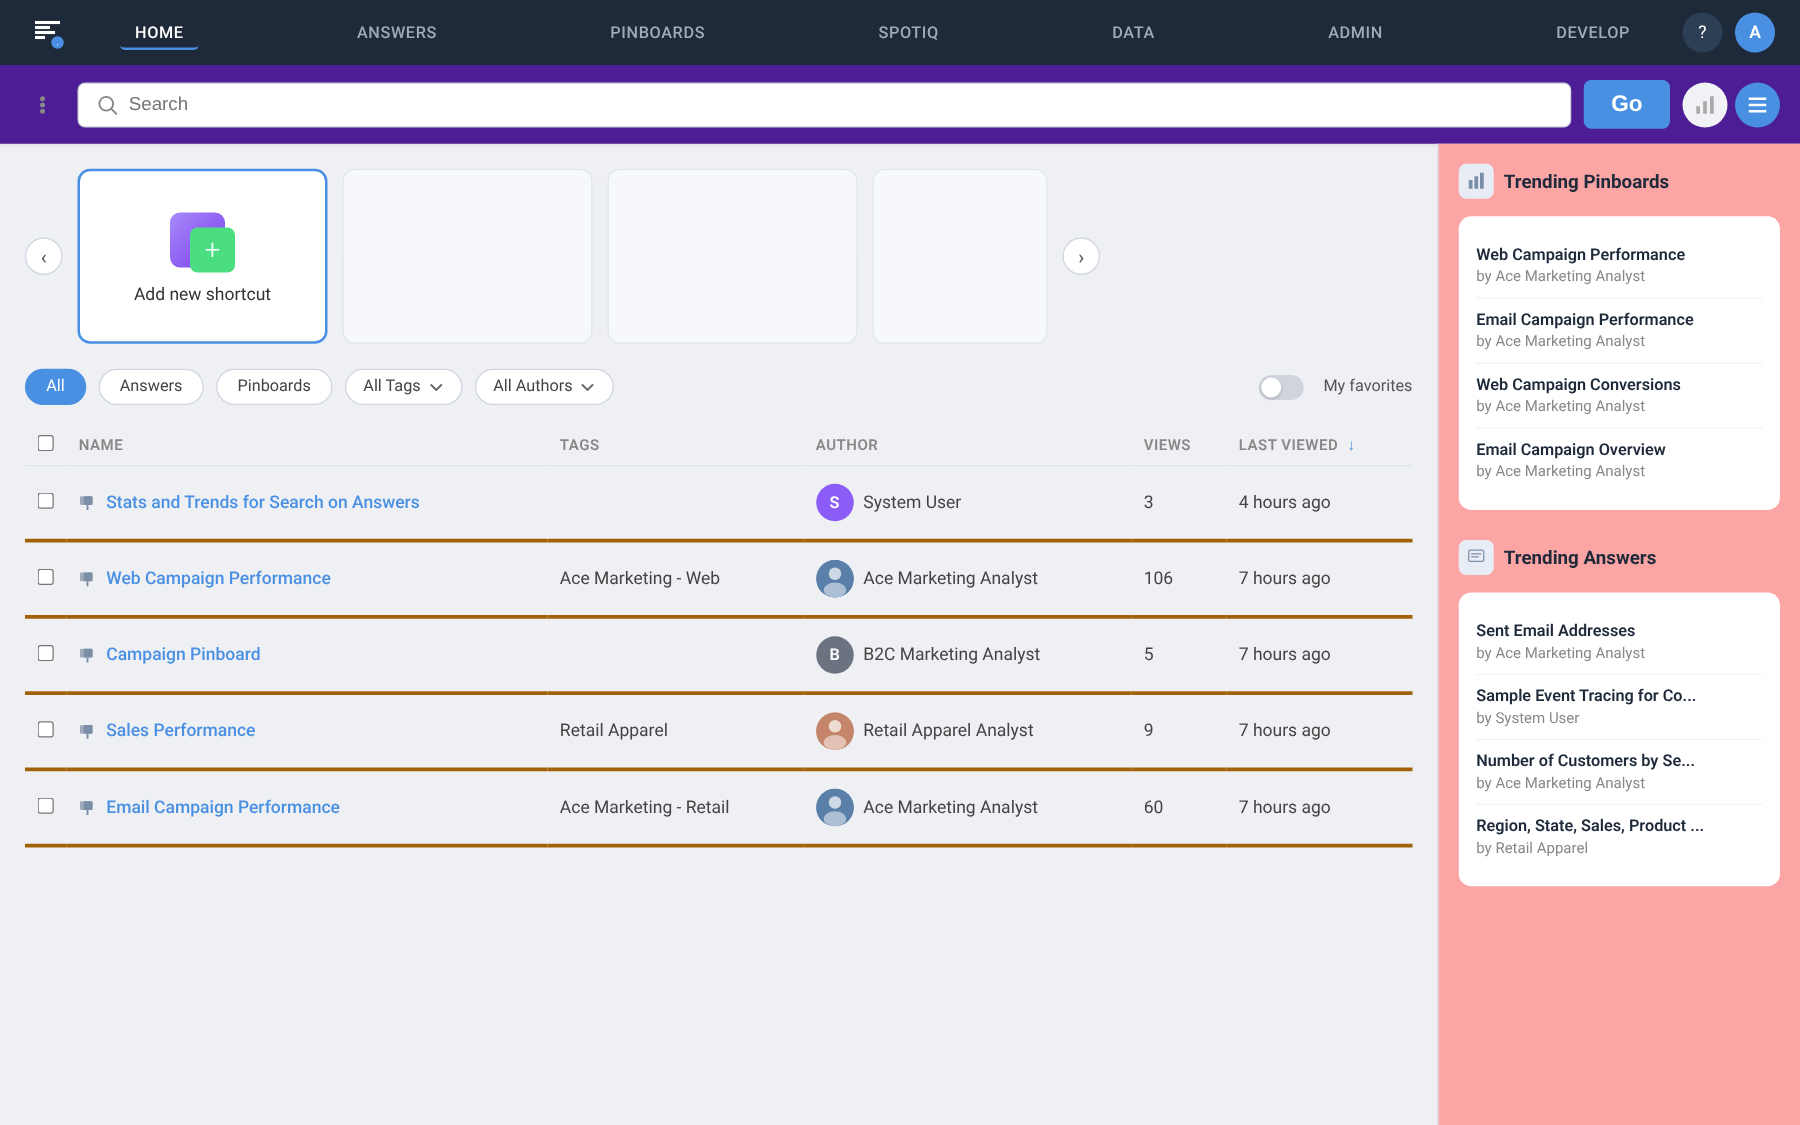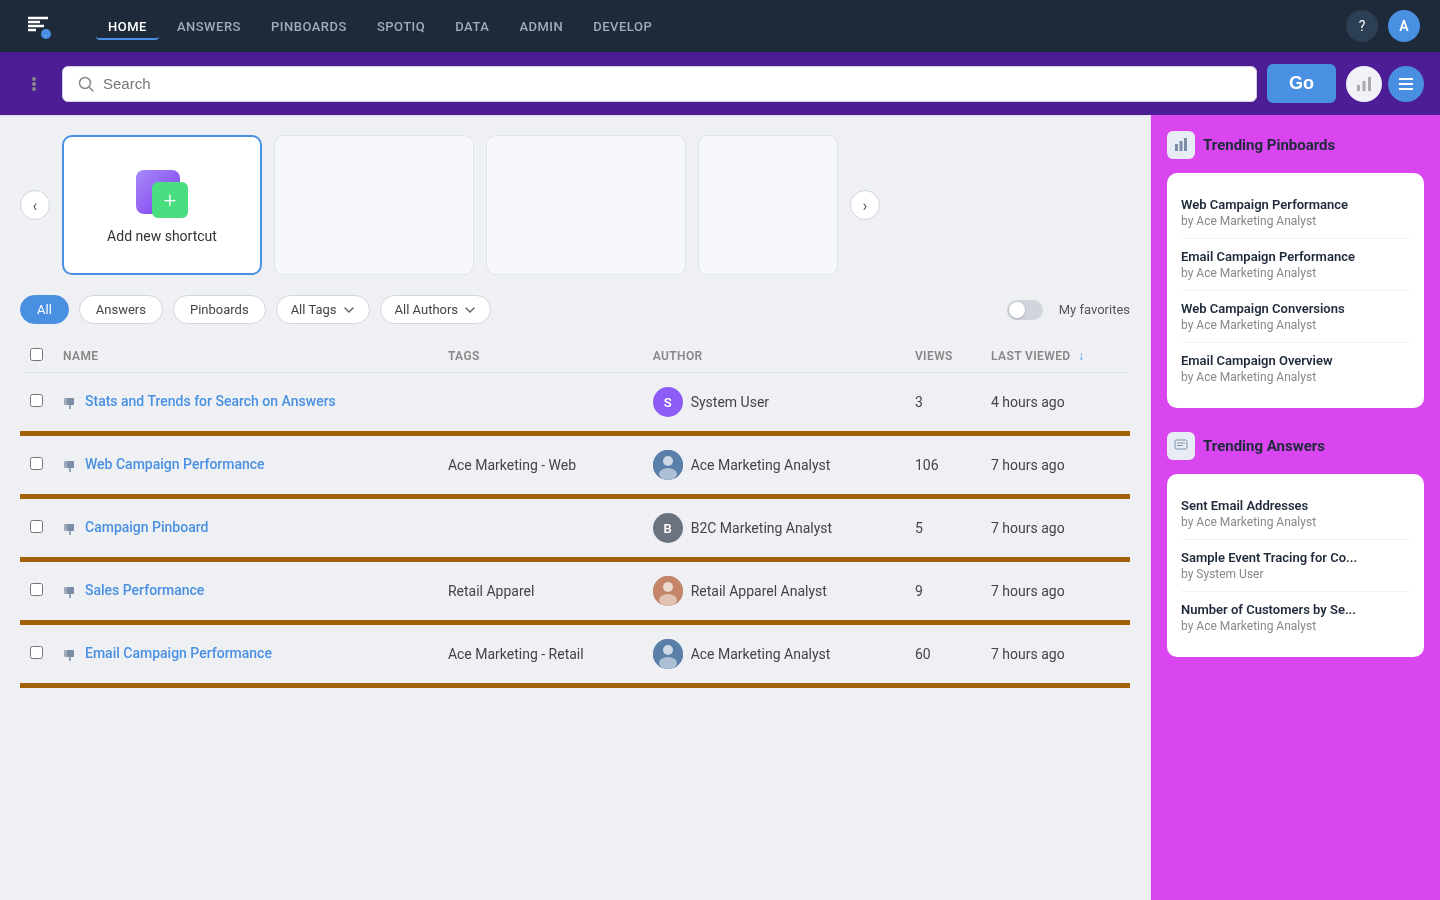--- a/index.html
+++ b/index.html
@@ -16,21 +16,21 @@
     }
     .topnav-logo {
       width: 36px;
       height: 36px;
       display: flex;
       align-items: center;
       justify-content: center;
       margin-right: 10px;
     }
     .topnav-logo svg { width: 36px; height: 36px; }
-    .nav-links { display: flex; gap: 6px; flex: 1; }
+    .nav-links { display: flex; gap: 6px; flex: 1; justify-content: space-between; }
     .nav-link {
       color: #a0aab8;
       font-size: 13px;
       font-weight: 500;
       padding: 6px 12px;
       border-radius: 4px;
       cursor: pointer;
       letter-spacing: 0.5px;
       text-transform: uppercase;
     }
@@ -239,39 +239,39 @@
       font-size: 12px;
       font-weight: 600;
       color: #888;
       padding: 8px 10px;
       border-bottom: 1px solid #e0e4ec;
       text-transform: uppercase;
       letter-spacing: 0.4px;
     }
     .content-table td {
       padding: 14px 10px;
-      border-bottom: 5px solid #a16207;
+      border-bottom: 3px solid #a16207;
       font-size: 14px;
       color: #444;
       vertical-align: middle;
     }
     .item-link { color: #4a90e2; font-weight: 500; cursor: pointer; text-decoration: none; }
     .author-cell { display: flex; align-items: center; gap: 8px; }
     .avatar-circle {
       width: 30px; height: 30px;
       border-radius: 50%;
       display: flex; align-items: center; justify-content: center;
       font-size: 13px; font-weight: 600; color: white; flex-shrink: 0;
     }
     .sort-arrow { margin-left: 4px; color: #4a90e2; }
 
     
     .right-panel {
       width: 290px;
-      background: #d946ef;
+      background: #fca5a5;
       border-left: 1px solid #e0e4ec;
       padding: 16px;
       overflow-y: auto;
       flex-shrink: 0;
     }
     .trending-section { margin-bottom: 24px; }
     .trending-title {
       font-size: 15px;
       font-weight: 700;
       color: #1e2a3a;
@@ -599,17 +599,21 @@
           <div class="trending-item-sub">by Ace Marketing Analyst</div>
         </div>
         <div class="trending-item">
           <div class="trending-item-title">Sample Event Tracing for Co...</div>
           <div class="trending-item-sub">by System User</div>
         </div>
         <div class="trending-item">
           <div class="trending-item-title">Number of Customers by Se...</div>
           <div class="trending-item-sub">by Ace Marketing Analyst</div>
         </div>
+        <div class="trending-item">
+          <div class="trending-item-title">Region, State, Sales, Product ...</div>
+          <div class="trending-item-sub">by Retail Apparel</div>
+        </div>
       </div>
     </div>
 
   </div>
 </div>
 
 </body></html>

